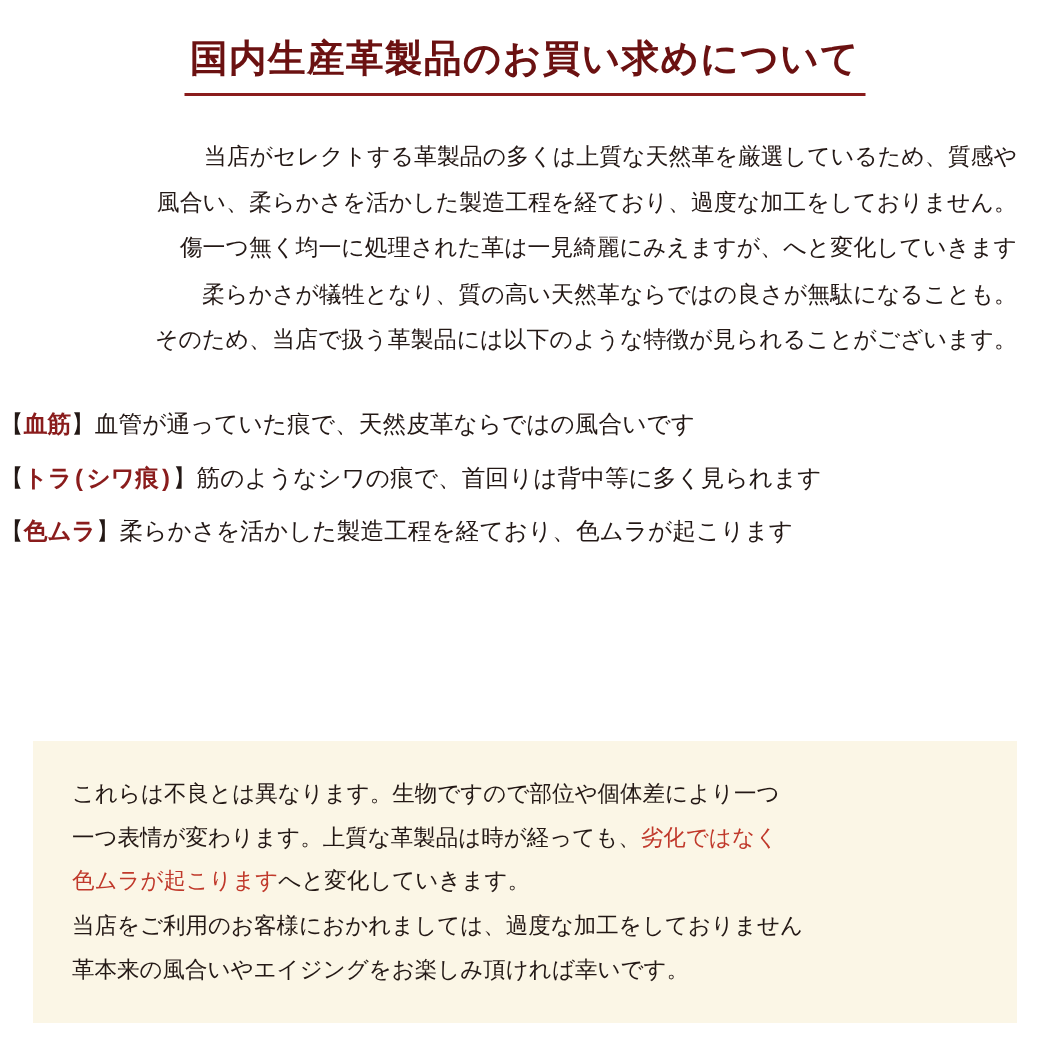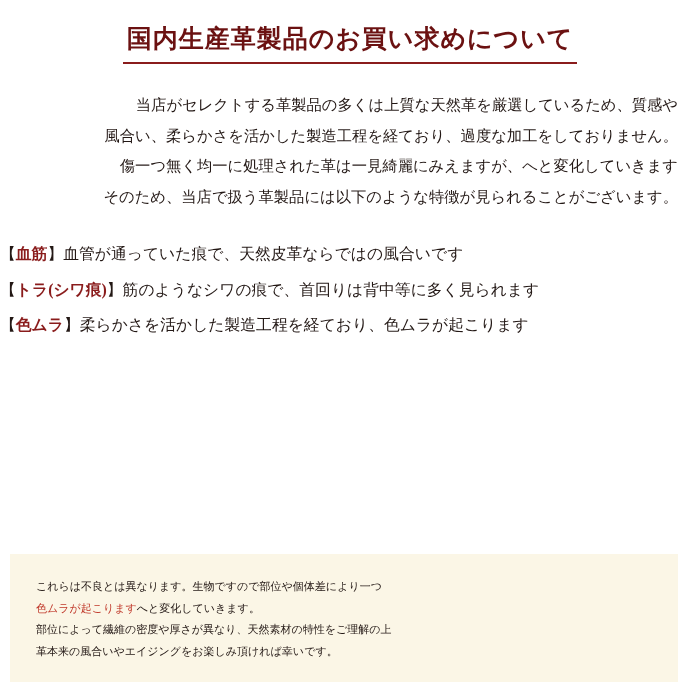--- a/index.html
+++ b/index.html
@@ -12,20 +12,21 @@
     background: #ffffff;
     font-family: "Liberation Serif", "DejaVu Serif", serif;
     color: #231815;
     overflow: hidden;
   }
   .page {
     position: relative;
     width: 700px;
     height: 700px;
     box-sizing: border-box;
+    font-family: Liberation Mono, monospace;
   }
 
   
   .title-wrap {
     padding-top: 22px;
     text-align: center;
   }
   .title {
     display: inline-block;
     font-size: 25px;
@@ -63,27 +64,27 @@
     color: #8a1c1c;
     font-weight: bold;
   }
   .feature-bracket {
     color: #231815;
   }
 
   
   .note-box {
     position: absolute;
-    left: 10px;
+    left: 22px;
     right: 22px;
     bottom: 18px;
     background: #fbf6e6;
     padding: 22px 26px 20px 26px;
     box-sizing: border-box;
-    font-size: 11px;
+    font-size: 15px;
     line-height: 1.95;
     color: #231815;
   }
   .note-box .line {
     display: block;
     white-space: nowrap;
   }
   .hl-red {
     color: #c0392b;
   }
@@ -94,20 +95,21 @@
 <div class="page">
 
   <div class="title-wrap">
     <div class="title">国内生産革製品のお買い求めについて</div>
   </div>
 
   <div class="intro">
     <span class="line">当店がセレクトする革製品の多くは上質な天然革を厳選しているため、質感や</span>
     <span class="line">風合い、柔らかさを活かした製造工程を経ており、過度な加工をしておりません。</span>
     <span class="line">傷一つ無く均一に処理された革は一見綺麗にみえますが、へと変化していきます</span>
+    <span class="line">柔らかさが犠牲となり、質の高い天然革ならではの良さが無駄になることも。</span>
     <span class="line">そのため、当店で扱う革製品には以下のような特徴が見られることがございます。</span>
   </div>
 
   <div class="features">
 
     <div class="feature-row">
       <span class="feature-bracket">【</span><span class="feature-term">血筋</span><span class="feature-bracket">】</span><span>血管が通っていた痕で、天然皮革ならではの風合いです</span>
     </div>
 
     <div class="feature-row">
@@ -118,22 +120,23 @@
     <div class="feature-row">
       <span class="feature-bracket">【</span><span class="feature-term">色ムラ</span><span class="feature-bracket">】</span><span>柔らかさを活かした製造工程を経ており、色ムラが起こります</span>
     </div>
 
   </div>
 
   <div class="note-box">
 
     <span class="line"><span>これらは不良とは異なります。生物ですので部位や個体差により一つ</span></span>
 
+    <span class="line"><span>一つ表情が変わります。上質な革製品は時が経っても、</span><span class="hl-red">劣化ではなく</span></span>
 
     <span class="line"><span class="hl-red">色ムラが起こります</span><span>へと変化していきます。</span></span>
 
-    <span class="line"><span>部位によって繊維の密度や厚さが異なり、天然素材の特性をご理解の上</span></span>
+    <span class="line"><span>当店をご利用のお客様におかれましては、過度な加工をしておりません</span></span>
 
     <span class="line"><span>革本来の風合いやエイジングをお楽しみ頂ければ幸いです。</span></span>
 
   </div>
 
 </div>
 
 </body></html>

